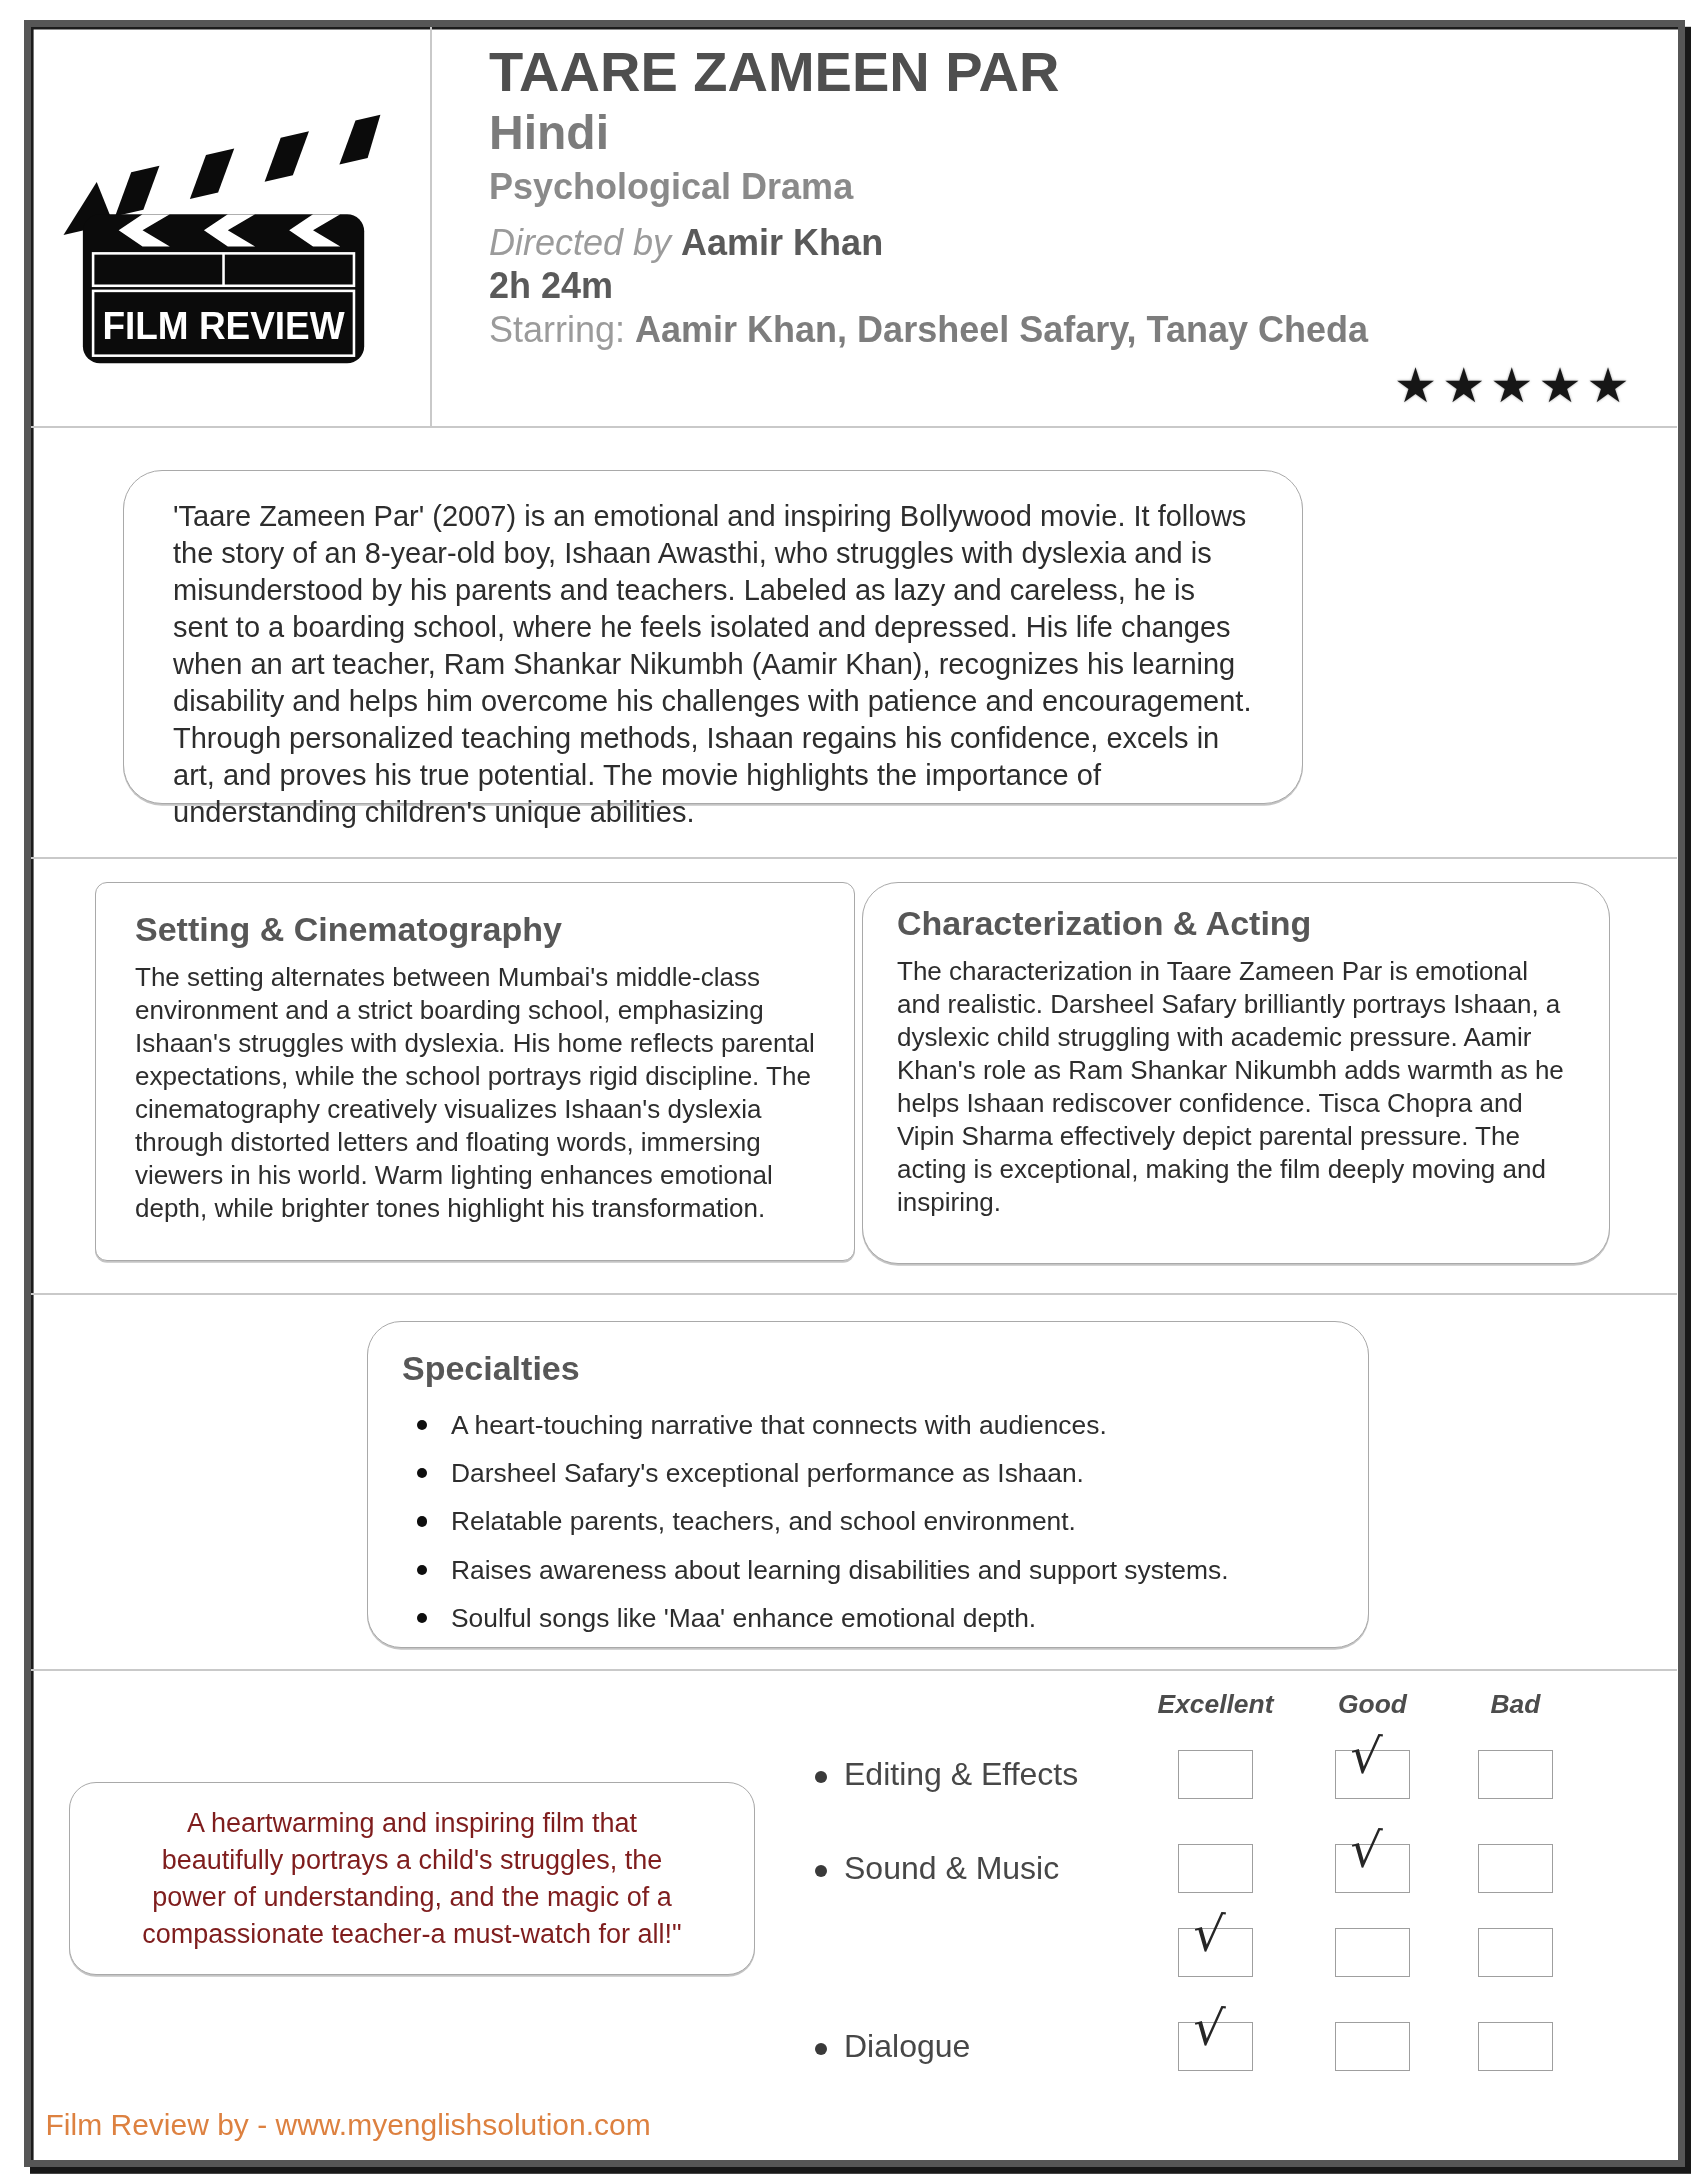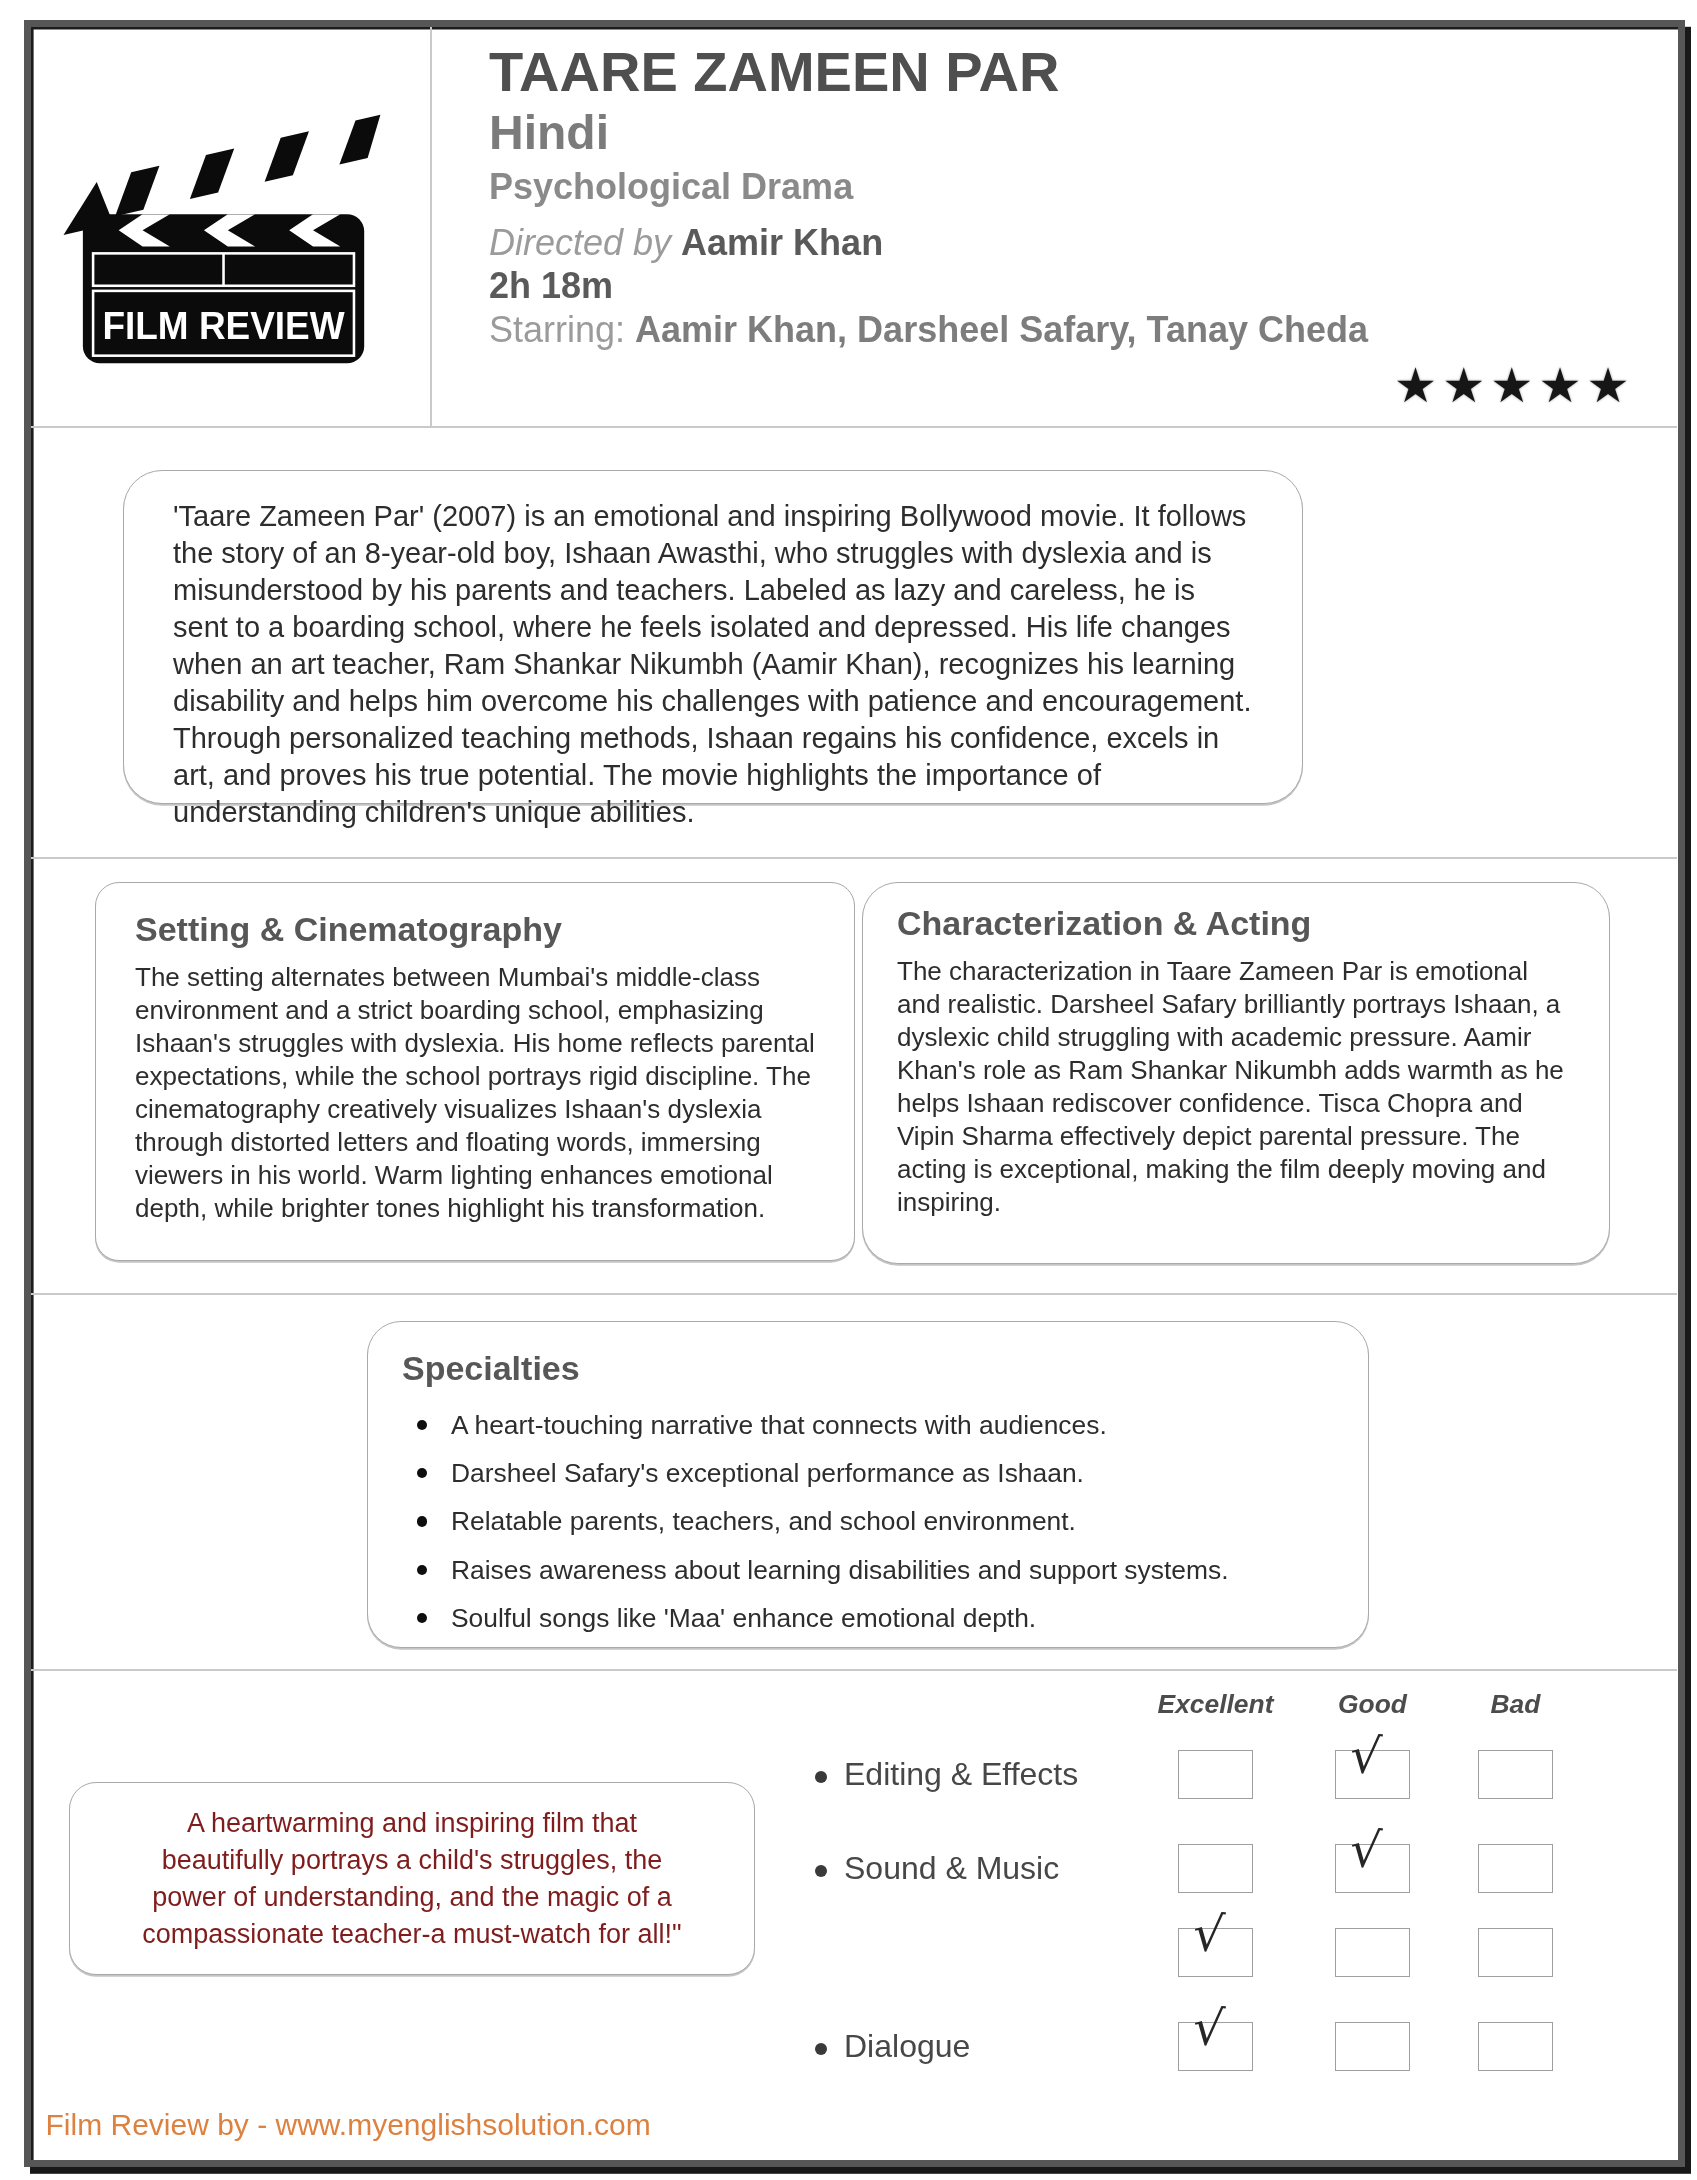--- a/index.html
+++ b/index.html
@@ -32,21 +32,21 @@
   .film-starring .val { font-weight:bold; color:#7d7d7d; }
   .stars { left:1363px; top:334px; font-size:48px; letter-spacing:5.1px; color:#161616;
            font-family:"DejaVu Sans", sans-serif; text-shadow:0 0 2.6px #9a9a9a; line-height:1; }
 
   
   .rbox { box-sizing:border-box; border:1.7px solid #a9a9a9; border-radius:39px; background:#fff;
           box-shadow:0 1.7px 0 rgba(125,125,125,.45); }
   .summary-box { left:92px; top:443px; width:1180px; height:334px; padding:27px 49px; }
   .summary-box p { margin:0; font-size:29px; line-height:37px; color:#2d2d2d; }
 
-  .setting-box { left:64px;  top:855px; width:760px; height:379px; padding:22px 39px; border-radius:24px; }
+  .setting-box { left:64px;  top:855px; width:760px; height:379px; padding:22px 39px; border-radius:12px; }
   .acting-box  { left:831px; top:855px; width:748px; height:382px; padding:16px 34px; border-radius:36px; }
   .sec-title { font-size:34px; font-weight:bold; color:#575757; margin:5.1px 0 12px 0; }
   .sec-body  { font-size:26px; line-height:33px; color:#2d2d2d; margin:0; }
 
   .spec-box { left:336px; top:1294px; width:1002px; height:327px; padding:22px 34px 17px 34px; border-radius:34px; }
   .spec-list { margin-top:20.4px; }
   .spec-item { position:relative; padding-left:49px; font-size:26.4px; line-height:33px; color:#2d2d2d; }
   .spec-item + .spec-item { margin-top:15.3px; }
   .spec-item .dot { position:absolute; left:15.3px; top:11px; width:10.2px; height:10.2px; border-radius:50%; background:#0e0e0e; }
 
@@ -99,21 +99,21 @@
       <rect x="40" y="181" width="306" height="38" fill="#0b0b0b" stroke="#ffffff" stroke-width="3"></rect>
       <line x1="193" y1="181" x2="193" y2="219" stroke="#ffffff" stroke-width="3"></line>
       <rect x="40" y="225" width="306" height="76" fill="none" stroke="#ffffff" stroke-width="3"></rect>
       <text x="193" y="281" text-anchor="middle" font-family="Liberation Sans, sans-serif" font-size="46" font-weight="bold" fill="#ffffff" textLength="284" lengthAdjust="spacingAndGlyphs">FILM REVIEW</text>
     </svg>
 
     <div class="film-title">TAARE ZAMEEN PAR</div>
     <div class="film-lang">Hindi</div>
     <div class="film-genre">Psychological Drama</div>
     <div class="film-directed"><span class="lbl">Directed by </span><span class="val">Aamir Khan</span></div>
-    <div class="film-runtime">2h 18m</div>
+    <div class="film-runtime">2h 24m</div>
     <div class="film-starring"><span class="lbl">Starring: </span><span class="val">Aamir Khan, Darsheel Safary, Tanay Cheda</span></div>
     <div class="stars">★★★★★</div>
 
     <div class="rbox summary-box">
       <p>'Taare Zameen Par' (2007) is an emotional and inspiring Bollywood movie. It follows the story of an 8-year-old boy, Ishaan Awasthi, who struggles with dyslexia and is misunderstood by his parents and teachers. Labeled as lazy and careless, he is sent to a boarding school, where he feels isolated and depressed. His life changes when an art teacher, Ram Shankar Nikumbh (Aamir Khan), recognizes his learning disability and helps him overcome his challenges with patience and encouragement. Through personalized teaching methods, Ishaan regains his confidence, excels in art, and proves his true potential. The movie highlights the importance of understanding children's unique abilities.</p>
     </div>
 
     <div class="hr" style="top:830px;"></div>
 
     <div class="rbox setting-box">

